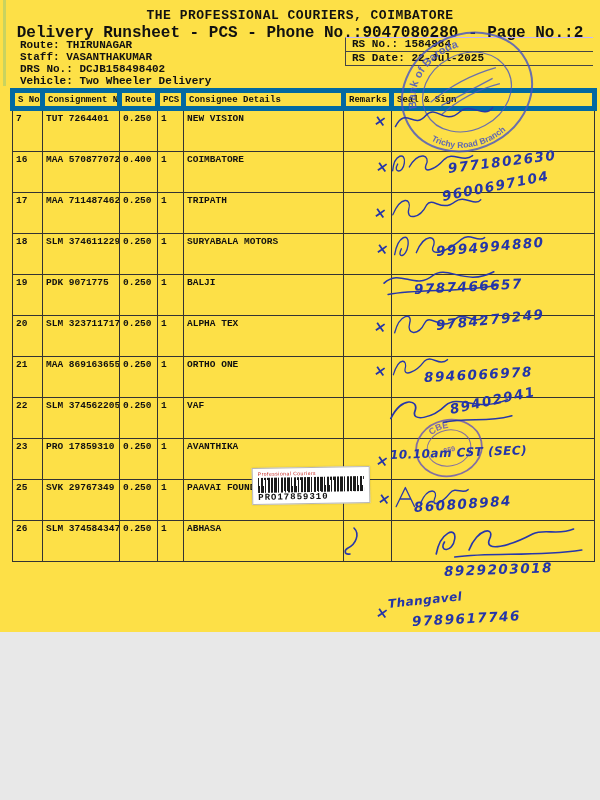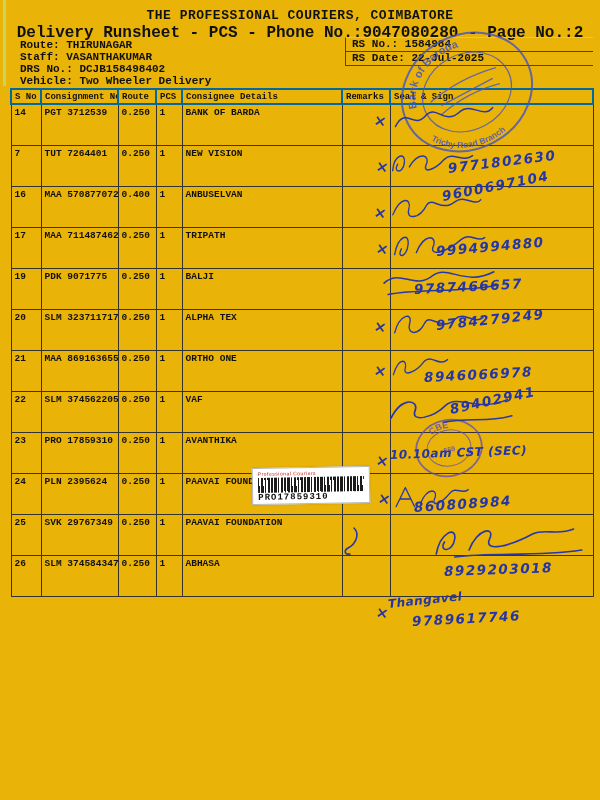--- a/index.html
+++ b/index.html
@@ -1,27 +1,27 @@
 <!DOCTYPE html>
 <html><head>
 <meta charset="utf-8">
 <style>
   html,body{margin:0;padding:0;background:#e8e8e8;}
-  .page{position:relative;width:600px;height:800px;background:#eab308;overflow:hidden;
+  .page{position:relative;width:600px;height:632px;background:#fde047;overflow:hidden;
         font-family:"Liberation Mono","DejaVu Sans Mono",monospace;color:#111;}
   
   .title{position:absolute;top:8px;left:0;width:100%;text-align:center;font-size:13px;font-weight:bold;letter-spacing:.5px;}
   .subtitle{position:absolute;top:24px;left:0;width:100%;text-align:center;font-size:16px;font-weight:bold;}
   .info-line{position:absolute;left:20px;font-size:11px;font-weight:bold;white-space:nowrap;}
   .l-route{top:39px}.l-staff{top:51px}.l-drs{top:63px}.l-vehicle{top:75px}
   .rs-panel{position:absolute;left:345px;top:37px;width:247px;border-left:1px solid #444;border-top:1px solid #c4b5fd;}
   .rs-row{font-size:11px;font-weight:bold;padding:0 6px;height:13px;line-height:13px;border-bottom:1px solid #444;}
   
   .sheet-table{position:absolute;left:10px;top:88px;width:582px;border-collapse:collapse;table-layout:fixed;}
-  .sheet-table th{font-size:9px;font-weight:bold;text-align:left;padding:1px 3px;border:2px solid #0369a1;height:11px;white-space:nowrap;overflow:hidden;}
+  .sheet-table th{font-size:9px;font-weight:bold;text-align:left;padding:1px 3px;border:5px solid #0369a1;height:11px;white-space:nowrap;overflow:hidden;}
   .sheet-table td{font-size:9.5px;font-weight:bold;vertical-align:top;padding:2px 3px;border:1px solid #333;height:36px;white-space:nowrap;overflow:hidden;}
   
   .ink-layer{position:absolute;inset:0;pointer-events:none;z-index:6;}
   .sig{position:absolute;left:0;top:0;width:0;height:0;}
   .xmark{position:absolute;color:#2535a8;font-size:15px;font-weight:bold;transform:rotate(10deg);
          font-family:"DejaVu Sans",sans-serif;}
   .squiggle{position:absolute;overflow:visible;}
   .squiggle path{stroke:#2636ab;stroke-width:1.6;fill:none;stroke-linecap:round;stroke-linejoin:round;}
   .ink{position:absolute;color:#2435a9;font-family:"DejaVu Sans",sans-serif;font-style:italic;font-weight:600;
        font-size:13.5px;letter-spacing:1.5px;white-space:nowrap;transform-origin:left center;}
@@ -76,56 +76,56 @@
         <th>Consignment No</th>
         <th>Route</th>
         <th>PCS</th>
         <th>Consignee Details</th>
         <th>Remarks</th>
         <th>Seal &amp; Sign</th>
       </tr>
     </thead>
     <tbody>
         <tr>
-          <td>14</td>
-          <td>PGT 3712539</td>
-          <td>0.250</td>
-          <td>1</td>
-          <td>BANK OF BARDA</td>
-          <td></td>
-          <td></td>
-        </tr>
-        <tr>
           <td>7</td>
           <td>TUT 7264401</td>
           <td>0.250</td>
           <td>1</td>
           <td>NEW VISION</td>
           <td></td>
           <td></td>
         </tr>
         <tr>
           <td>16</td>
           <td>MAA 570877072</td>
           <td>0.400</td>
           <td>1</td>
-          <td>ANBUSELVAN</td>
+          <td>COIMBATORE</td>
           <td></td>
           <td></td>
         </tr>
         <tr>
           <td>17</td>
           <td>MAA 711487462</td>
           <td>0.250</td>
           <td>1</td>
           <td>TRIPATH</td>
           <td></td>
           <td></td>
         </tr>
         <tr>
+          <td>18</td>
+          <td>SLM 374611229</td>
+          <td>0.250</td>
+          <td>1</td>
+          <td>SURYABALA MOTORS</td>
+          <td></td>
+          <td></td>
+        </tr>
+        <tr>
           <td>19</td>
           <td>PDK 9071775</td>
           <td>0.250</td>
           <td>1</td>
           <td>BALJI</td>
           <td></td>
           <td></td>
         </tr>
         <tr>
           <td>20</td>
@@ -153,29 +153,20 @@
           <td>VAF</td>
           <td></td>
           <td></td>
         </tr>
         <tr>
           <td>23</td>
           <td>PRO 17859310</td>
           <td>0.250</td>
           <td>1</td>
           <td>AVANTHIKA</td>
-          <td></td>
-          <td></td>
-        </tr>
-        <tr>
-          <td>24</td>
-          <td>PLN 2395624</td>
-          <td>0.250</td>
-          <td>1</td>
-          <td>PAAVAI FOUNDATION</td>
           <td></td>
           <td></td>
         </tr>
         <tr>
           <td>25</td>
           <td>SVK 29767349</td>
           <td>0.250</td>
           <td>1</td>
           <td>PAAVAI FOUNDATION</td>
           <td></td>

